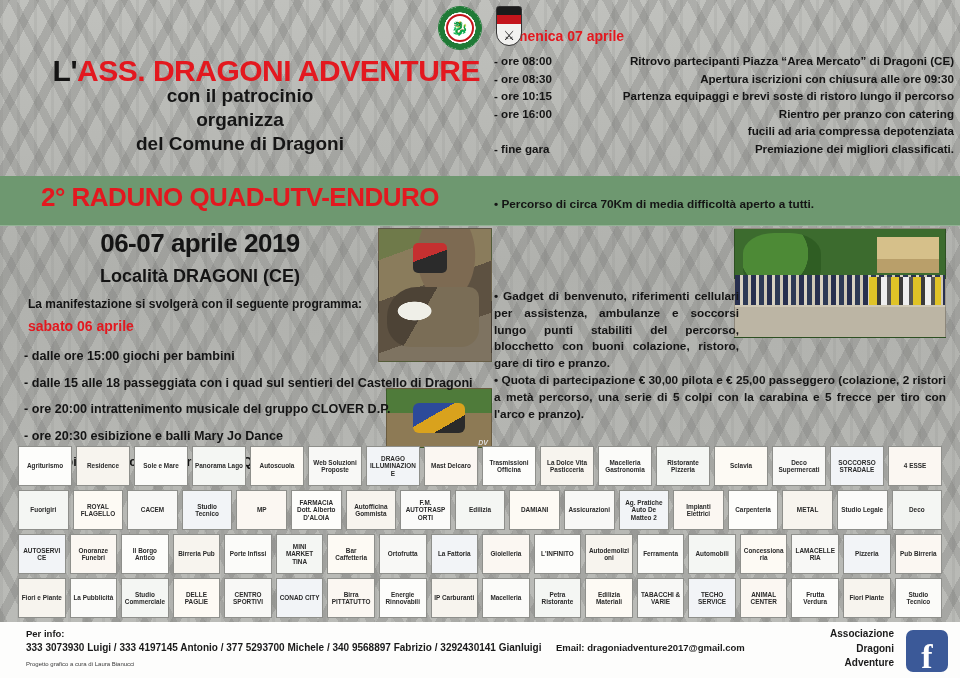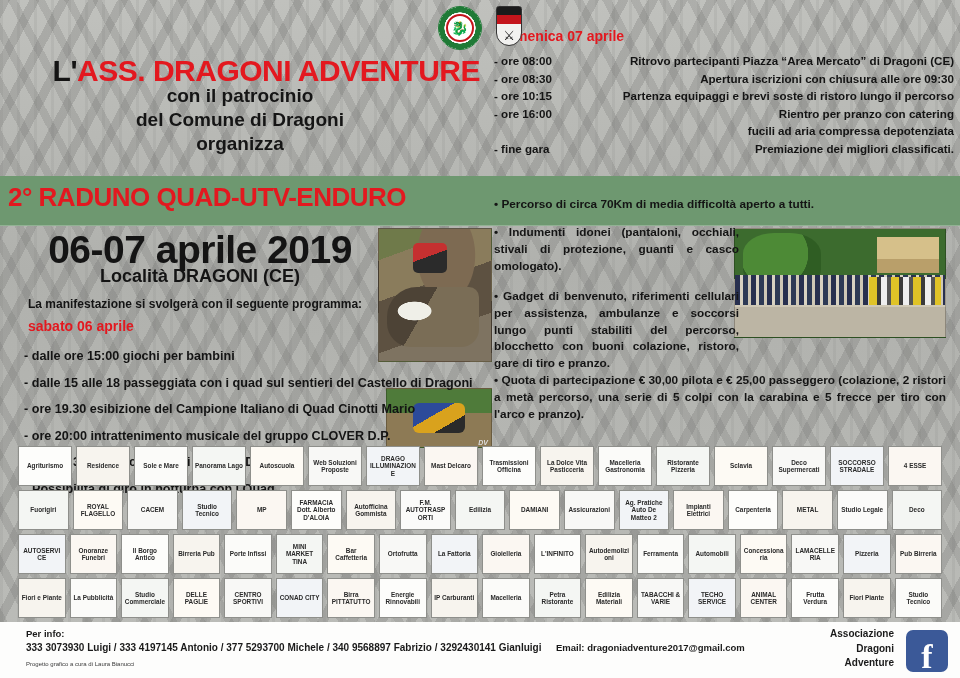--- a/index.html
+++ b/index.html
@@ -53,26 +53,26 @@
   .subtitle{
     position:absolute;top:84px;left:0;width:480px;text-align:center;z-index:5;
     color:#151515;font-weight:bold;font-size:19px;line-height:1.25;
   }
   .green-band{
     position:absolute;left:0;width:960px;top:176px;height:50px;z-index:3;
     background:#6e9870;
     box-shadow:0 -1px 0 rgba(255,255,255,.25) inset;
   }
   .band-title{
-    position:absolute;top:182px;left:8px;width:480px;z-index:5;
+    position:absolute;top:182px;left:0;width:480px;text-align:center;z-index:5;
     color:#e3181f;font-weight:bold;font-size:26px;letter-spacing:-.5px;white-space:nowrap;
   }
   .date-line{
     position:absolute;top:228px;left:0;width:400px;text-align:center;z-index:5;
-    color:#141414;font-weight:bold;font-size:39px;letter-spacing:-.5px;
+    color:#141414;font-weight:bold;font-size:26px;letter-spacing:-.5px;
   }
   .locality{
     position:absolute;top:266px;left:0;width:400px;text-align:center;z-index:5;
     color:#141414;font-weight:bold;font-size:18px;
   }
   .programme-line{
     position:absolute;top:297px;left:28px;z-index:5;
     color:#141414;font-weight:bold;font-size:12px;
   }
   .day-head{
@@ -188,36 +188,35 @@
     </div>
     <div class="emblem-shield">⚔</div>
   </div>
 
   <div class="title-main">
     <span class="blk">L'</span><span class="red">ASS. DRAGONI ADVENTURE</span>
   </div>
 
   <div class="subtitle">
     <div>con il patrocinio</div>
+    <div>organizza</div>
     <div>del Comune di Dragoni</div>
-    <div>organizza</div>
   </div>
 
   <div class="green-band"></div>
   <div class="band-title">2° RADUNO QUAD-UTV-ENDURO</div>
 
   <div class="date-line">06-07 aprile 2019</div>
   <div class="locality">Località DRAGONI (CE)</div>
   <div class="programme-line">La manifestazione si svolgerà con il seguente programma:</div>
 
   <div class="day-head" id="sat-head">sabato 06 aprile</div>
   <div class="sat-list">
     <div>- dalle ore 15:00 giochi per bambini</div>
     <div>- dalle 15 alle 18 passeggiata con i quad sul sentieri del Castello di Dragoni</div>
-    <div>- ore 19.30 esibizione del Campione Italiano di Quad Cinotti Mario</div>
     <div>- ore 20:00 intrattenimento musicale del gruppo CLOVER D.P.</div>
     <div>- ore 20:30 esibizione e balli Mary Jo Dance</div>
     <div class="cont">Possibilità di giro in notturna con i Quad.</div>
   </div>
 
   <div class="day-head" id="sun-head">domenica 07 aprile</div>
   <div class="sun-table">
     <div class="sun-row">
       <span class="t">- ore 08:00</span>
       <span class="d">Ritrovo partecipanti Piazza “Area Mercato” di Dragoni (CE)</span>
@@ -238,21 +237,20 @@
       <span class="t"></span>
       <span class="d">fucili ad aria compressa depotenziata</span>
     </div>
     <div class="sun-row">
       <span class="t">- fine gara</span>
       <span class="d">Premiazione dei migliori classificati.</span>
     </div>
   </div>
 
   <div class="bullets" id="b1">• Percorso di circa 70Km di media difficoltà aperto a tutti.</div>
-  <div class="bullets" id="b2">• Indumenti idonei (pantaloni, occhiali, stivali di protezione, guanti e casco omologato).</div>
   <div class="bullets" id="b3">• Gadget di benvenuto, riferimenti cellulari per assistenza, ambulanze e soccorsi lungo punti stabiliti del percorso, blocchetto con buoni colazione, ristoro, gare di tiro e pranzo.</div>
   <div class="bullets" id="b4">• Quota di partecipazione € 30,00 pilota e € 25,00  passeggero (colazione, 2 ristori a metà percorso, una serie di 5 colpi con   la carabina e 5 frecce per tiro con l'arco e pranzo).</div>
 
   <div class="photo" id="photo-trail">
     <div class="rider"></div>
     <div class="rut"></div>
   </div>
   <div class="photo" id="photo-quad">
     <div class="q"></div>
     <div class="tag">DV</div>

